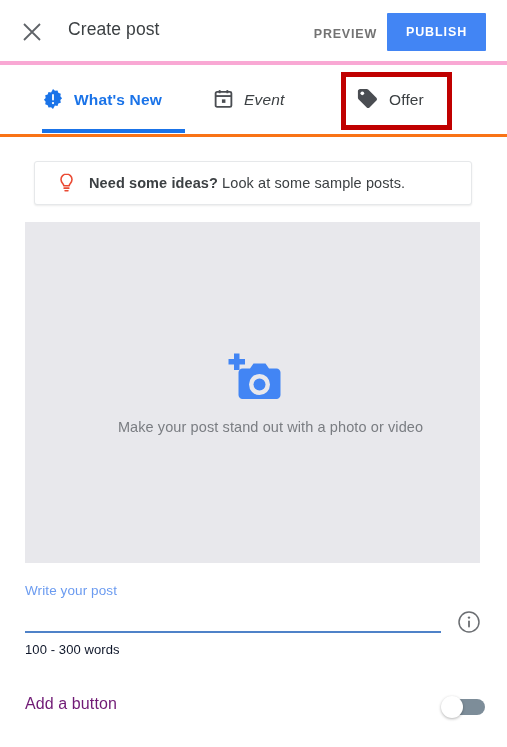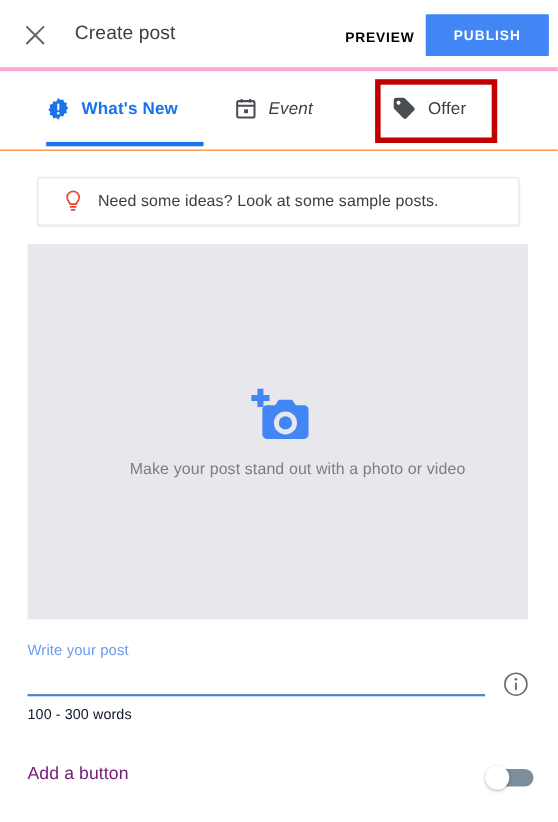--- a/index.html
+++ b/index.html
@@ -41,50 +41,50 @@
     color: #3c4043;
     letter-spacing: 0.1px;
     white-space: nowrap;
   }
   .preview-btn {
     position: absolute;
     right: 124px; top: 23px;
     font-size: 12.5px;
     font-weight: bold;
     letter-spacing: 0.8px;
-    color: #000000;
+    color: #737373;
     cursor: pointer;
     background: none;
     border: none;
     padding: 4px 6px;
     font-family: "Liberation Sans", sans-serif;
   }
   .publish-btn {
     position: absolute;
     left: 387px; top: 13px;
-    width: 112px; height: 38px;
+    width: 99px; height: 38px;
     background: #4285f4;
     color: #ffffff;
     border: none;
     font-size: 12.5px;
     font-weight: bold;
     letter-spacing: 0.9px;
     cursor: pointer;
     font-family: "Liberation Sans", sans-serif;
     border-radius: 1px;
   }
 
   
   .tabbar {
     position: absolute;
     left: 0; top: 65px;
     width: 507px;
     height: 72px;
     background: #ffffff;
-    border-bottom: 1px solid #f97316;
+    border-bottom: 3px solid #f97316;
     box-sizing: border-box;
   }
   .tab {
     position: absolute;
     top: 0;
     height: 70px;
     display: flex;
     align-items: center;
     gap: 10px;
     cursor: pointer;
@@ -144,21 +144,21 @@
     margin-left: 22px;
     margin-right: 13px;
     display: flex;
     align-items: center;
   }
   .ideas-text {
     font-size: 14.5px;
     color: #3c4043;
     letter-spacing: 0.1px;
   }
-  .ideas-text b { font-weight: normal; }
+  .ideas-text b { font-weight: bold; }
 
   
   .media-placeholder {
     position: absolute;
     left: 25px; top: 222px;
     width: 455px;
     height: 341px;
     background: #e8e8ec;
     display: flex;
     flex-direction: column;

